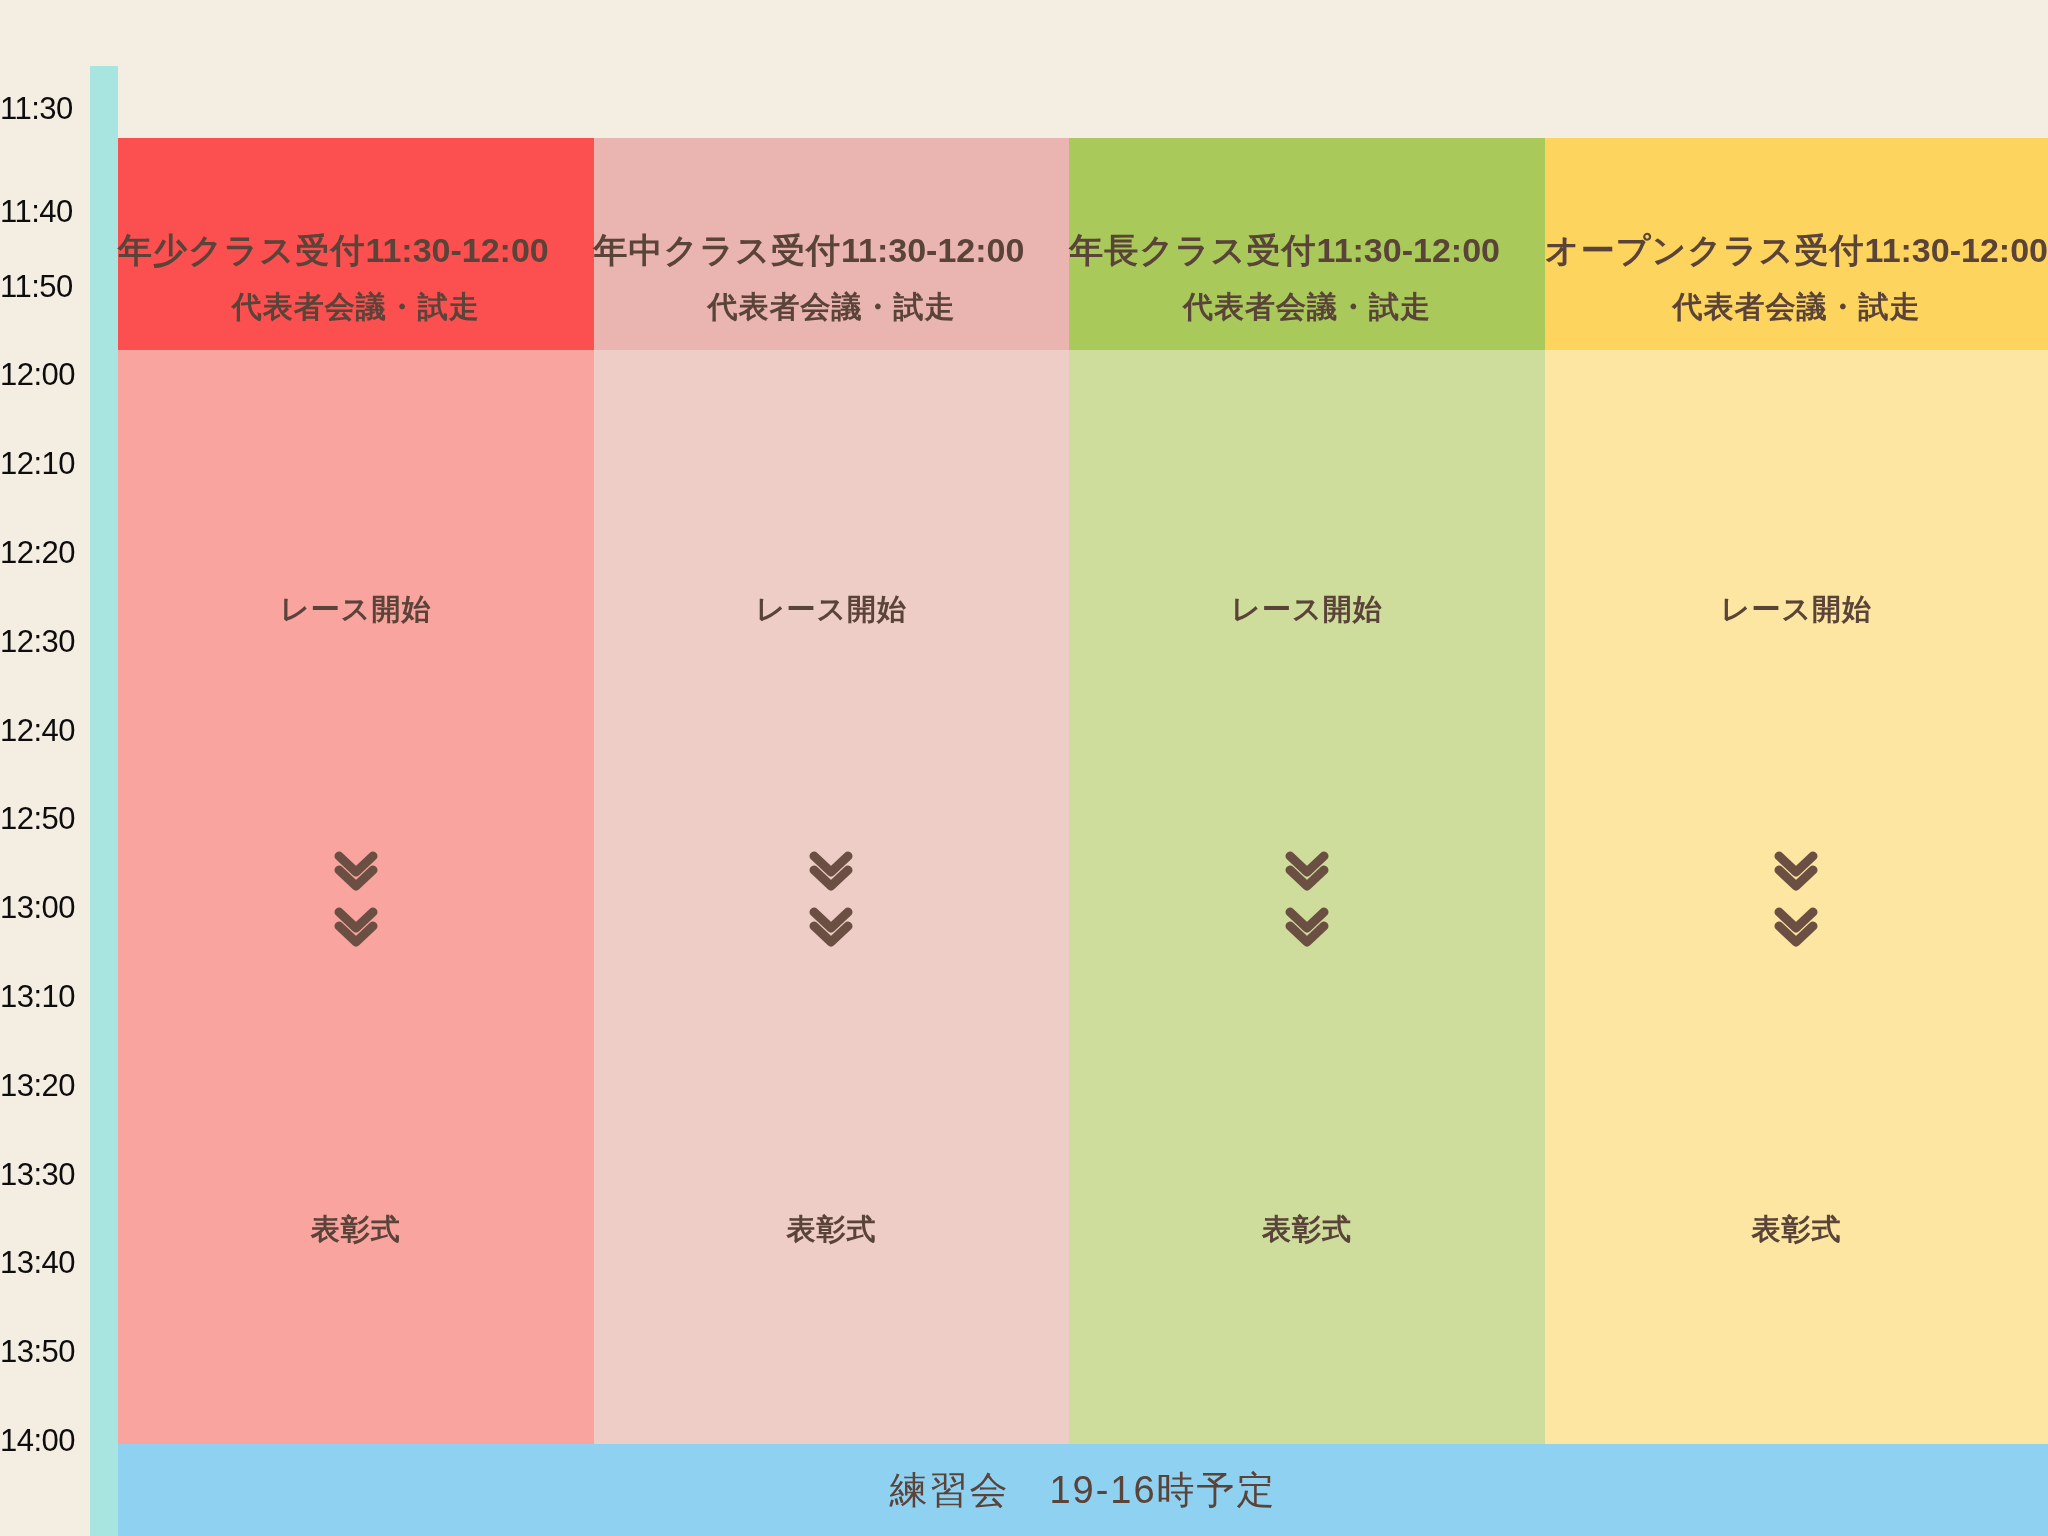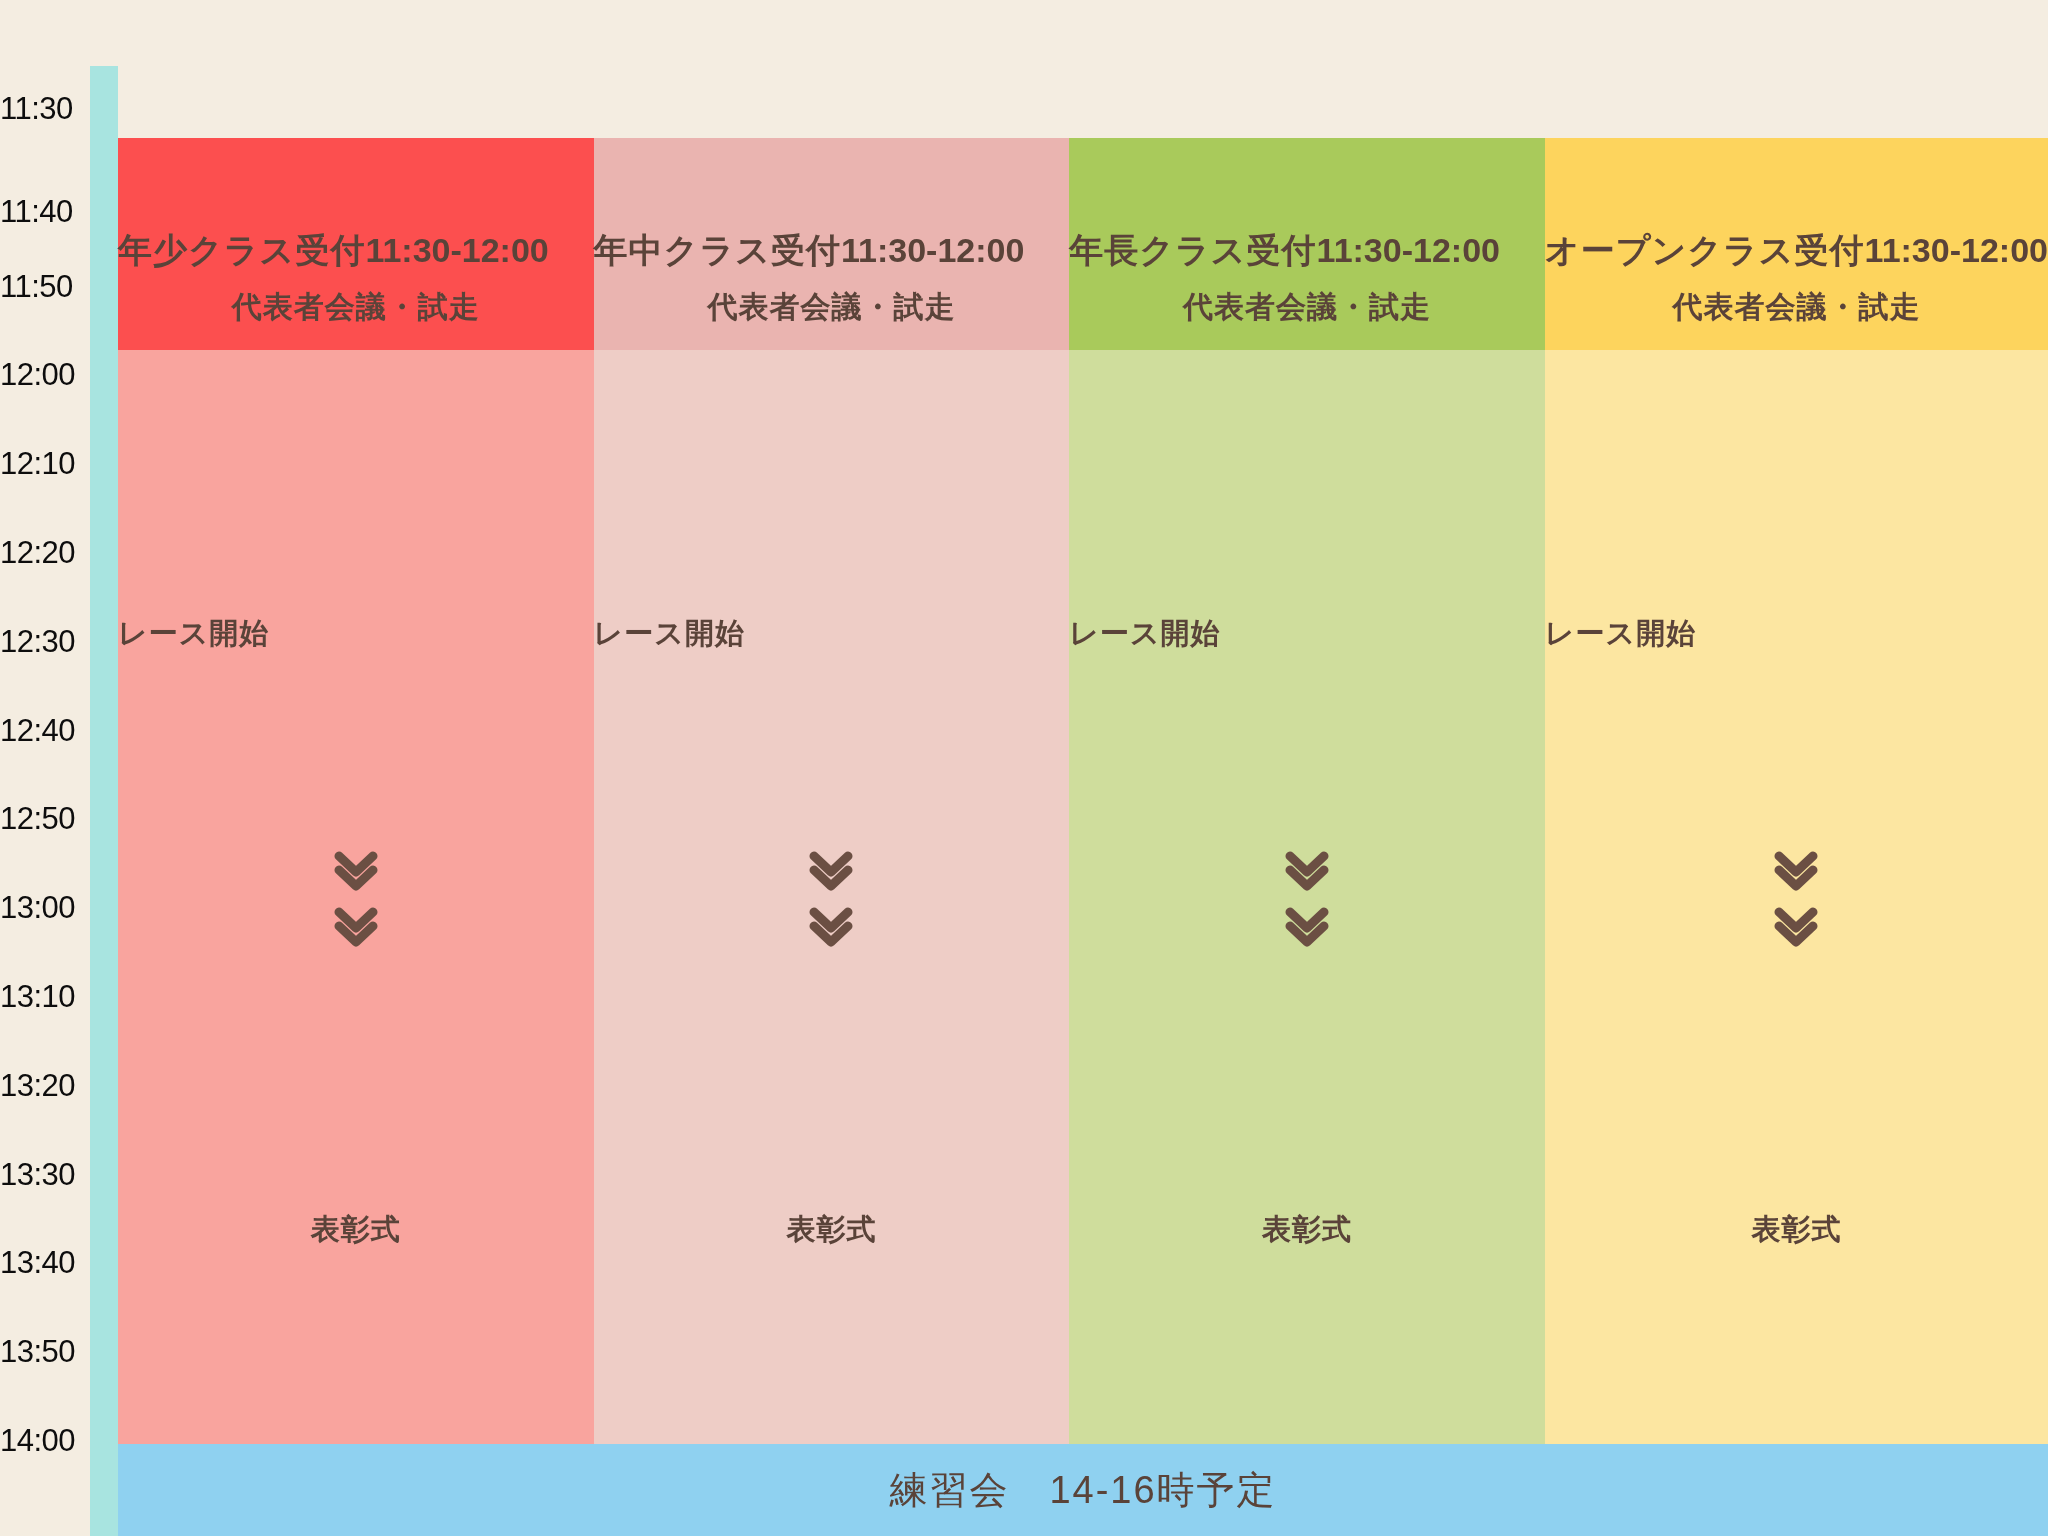--- a/index.html
+++ b/index.html
@@ -130,27 +130,26 @@
 
   .col-body {
     flex: 1 1 auto;
     position: relative;
   }
   .ev-race {
     position: absolute;
     left: 0;
     right: 0;
     top: 240px;
-    text-align: left;
+    text-align: center;
     font-size: 29px;
     font-weight: bold;
     color: #5a4339;
     letter-spacing: 1px;
     white-space: nowrap;
-    margin-top: 24px;
   }
   .ev-arrows {
     position: absolute;
     left: 0;
     right: 0;
     top: 500px;
     display: flex;
     flex-direction: column;
     align-items: center;
     gap: 14px;
@@ -304,16 +303,16 @@
             <path d="M6 20 L23 36 L40 20" fill="none" stroke="#6b4f43" stroke-width="9" stroke-linecap="round" stroke-linejoin="round"></path>
           </svg>
         </div>
         <div class="ev-award">表彰式</div>
       </div>
     </div>
 
   </div>
 
   <div class="practice-bar">
-    <span class="practice-text">練習会　14-16時予定</span>
+    <span class="practice-text">練習会　19-16時予定</span>
   </div>
 
 </div>
 
 </body></html>

